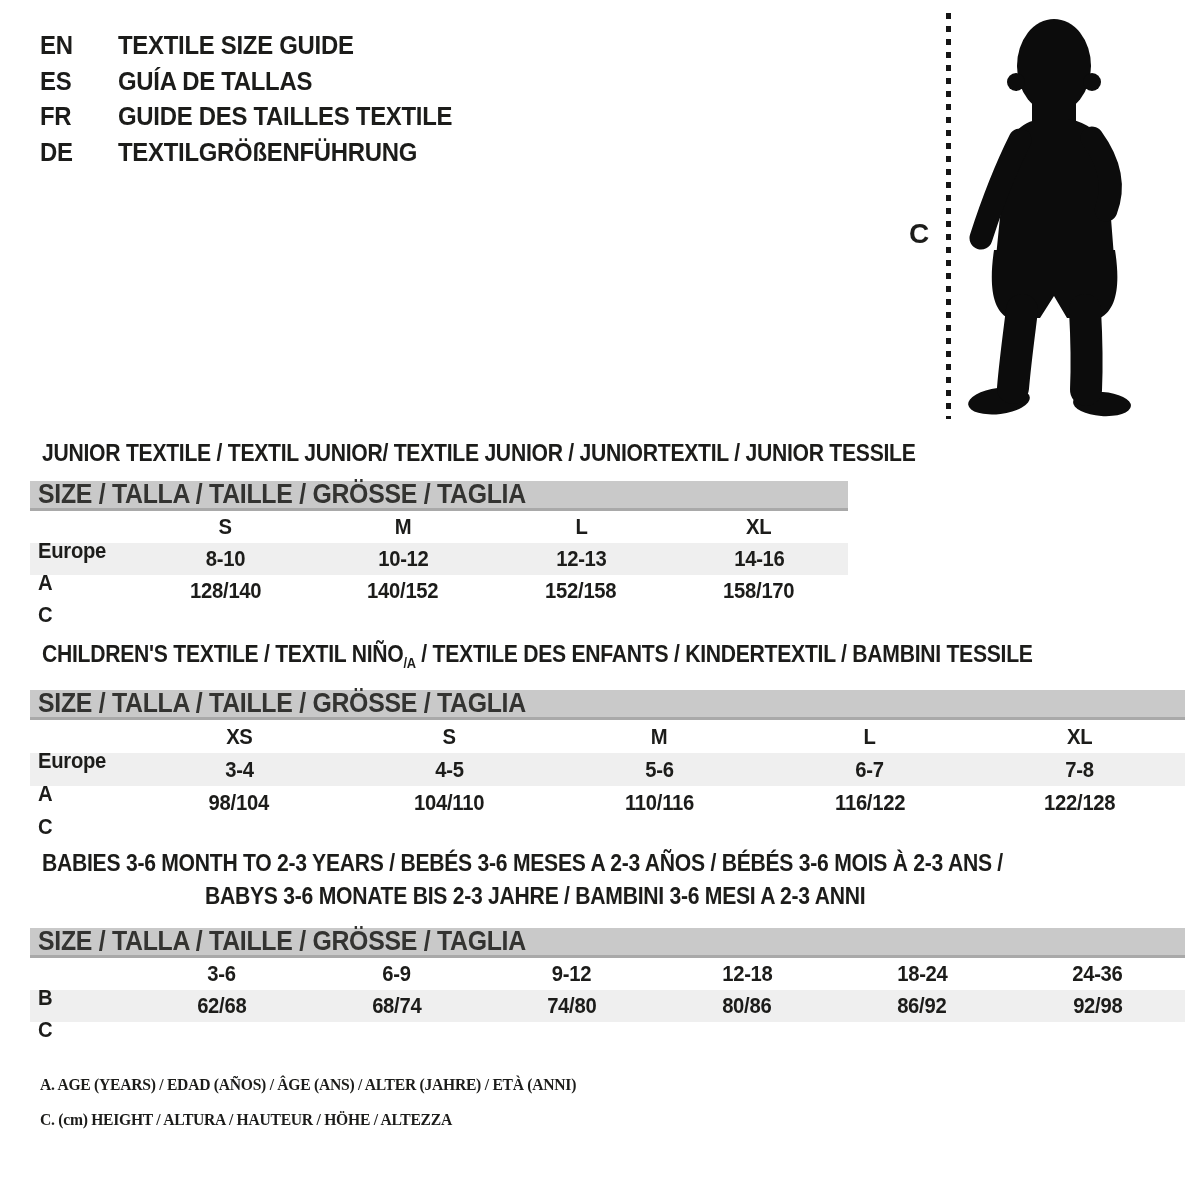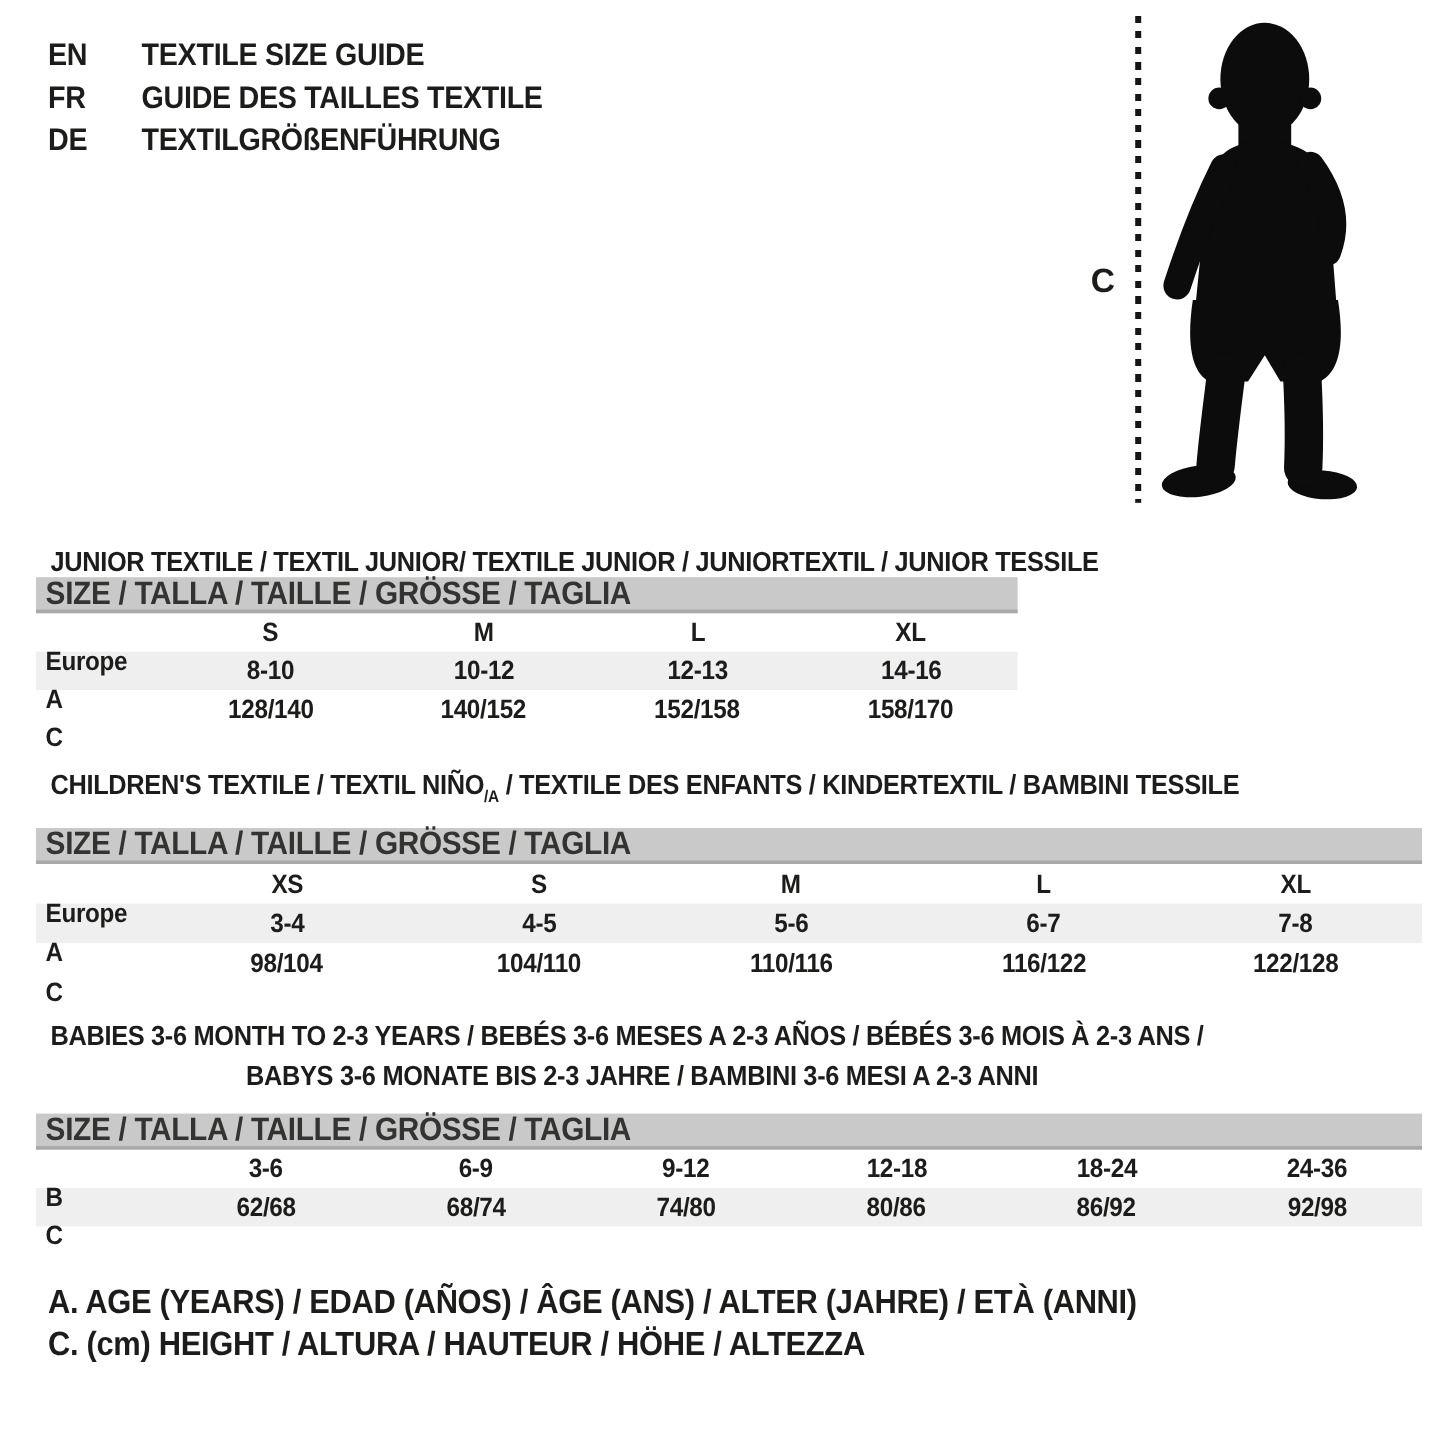--- a/index.html
+++ b/index.html
@@ -18,21 +18,21 @@
   .lang-code { width:78px; }
 
   
   .dash-line { position:absolute; left:946px; top:13px; width:5px; height:406px;
     background:repeating-linear-gradient(to bottom,#151515 0 6px,transparent 6px 13px); }
   .c-label { position:absolute; left:909px; top:218px; font-size:28px; }
   .baby-svg { position:absolute; left:966px; top:12px; }
 
   
   .sec-title { position:absolute; left:42px; font-size:23px; }
-  .junior-title { top:455px; }
+  .junior-title { top:440px; }
   .children-title { top:641px; }
   .babies-title { top:847px; line-height:33px;text-align:center; }
   .sub-a { font-size:14px; vertical-align:-6px; }
 
   
   .size-table { position:absolute; left:30px; }
   .t-junior { top:481px; width:818px; }
   .t-children { top:690px; width:1155px; }
   .t-babies { top:928px; width:1155px; }
   .bar { height:30px; background:#c9c9c9; border-bottom:3px solid #a9a9a9;
@@ -45,31 +45,35 @@
   .lbl { padding-left:8px;margin-top:48px; }
   .cell { text-align:center; }
   .t-junior .lbl { width:13%; }
   .t-junior .cell { width:21.75%; }
   .t-children .lbl, .t-babies .lbl { width:9%; }
   .t-children .cell { width:18.2%; }
   .t-babies .cell { width:15.1667%;text-decoration:underline; }
 
   
   .legend { position:absolute; left:40px; top:1068px; }
-  .legend-line { height:34.5px; display:flex; align-items:center; font-size:28px; }
+  .legend-line { height:34.5px; display:flex; align-items:center; font-size:17px;font-family:Liberation Serif, serif; }
 </style>
 </head>
 <body>
 
 <div class="page">
 
   <div class="lang-block">
     <div class="lang-row">
       <span class="lang-code"><span class="cx">EN</span></span>
       <span class="cx">TEXTILE SIZE GUIDE</span>
+    </div>
+    <div class="lang-row">
+      <span class="lang-code"><span class="cx">ES</span></span>
+      <span class="cx">GUÍA DE TALLAS</span>
     </div>
     <div class="lang-row">
       <span class="lang-code"><span class="cx">FR</span></span>
       <span class="cx">GUIDE DES TAILLES TEXTILE</span>
     </div>
     <div class="lang-row">
       <span class="lang-code"><span class="cx">DE</span></span>
       <span class="cx">TEXTILGRÖßENFÜHRUNG</span>
     </div>
   </div>

